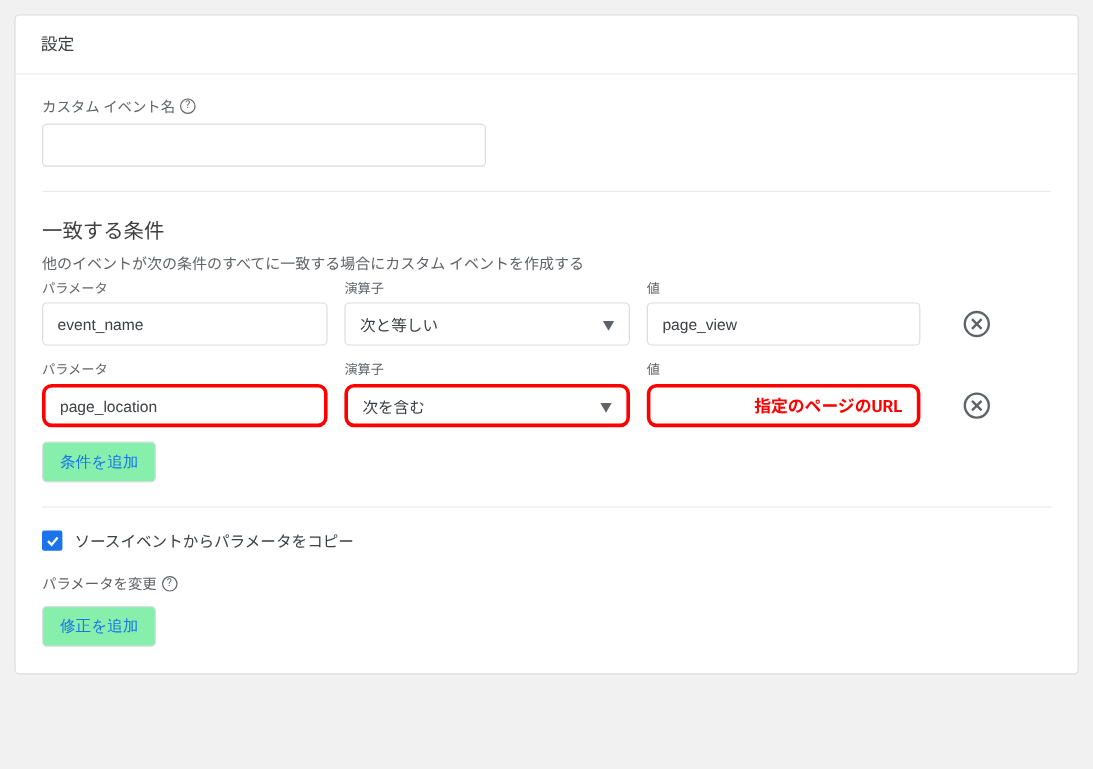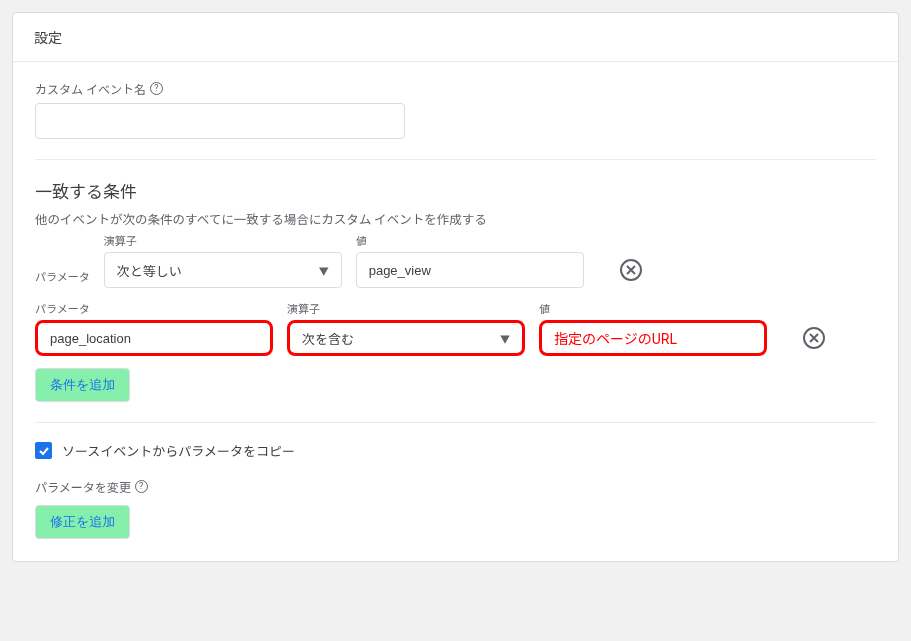--- a/index.html
+++ b/index.html
@@ -94,21 +94,21 @@
       align-items: center;
       justify-content: space-between;
     }
     .w-param { width: 238px; }
     .w-op    { width: 238px; }
     .w-val   { width: 228px; }
     .hl-red {
       border: 3px solid #ff0000;
       border-radius: 8px;
     }
-    .hl-red.center-text { justify-content: flex-start; color: #ff0000; font-weight: 400; font-size: 14px; }
+    .hl-red.center-text { justify-content: flex-end; color: #ff0000; font-weight: 700; font-size: 14px; }
     .dropdown-arrow {
       color: #5f6368;
       font-size: 10px;
     }
     .remove-btn {
       width: 22px; height: 22px;
       border: 2px solid #5f6368;
       border-radius: 50%;
       display: flex;
       align-items: center;
@@ -171,20 +171,23 @@
     <hr class="divider">
 
     <div>
       <div class="section-title">一致する条件</div>
       <div class="section-desc">他のイベントが次の条件のすべてに一致する場合にカスタム イベントを作成する</div>
 
       
       <div class="cond-row">
         <div class="cond-col">
           <div class="col-label">パラメータ</div>
+          <div class="input-std w-param">
+            <input class="plain" value="event_name" style="">
+          </div>
         </div>
         <div class="cond-col">
           <div class="col-label">演算子</div>
           <div class="input-std w-op">
             <span>次と等しい</span>
             <span class="dropdown-arrow">▼</span>
           </div>
         </div>
         <div class="cond-col">
           <div class="col-label">値</div>

